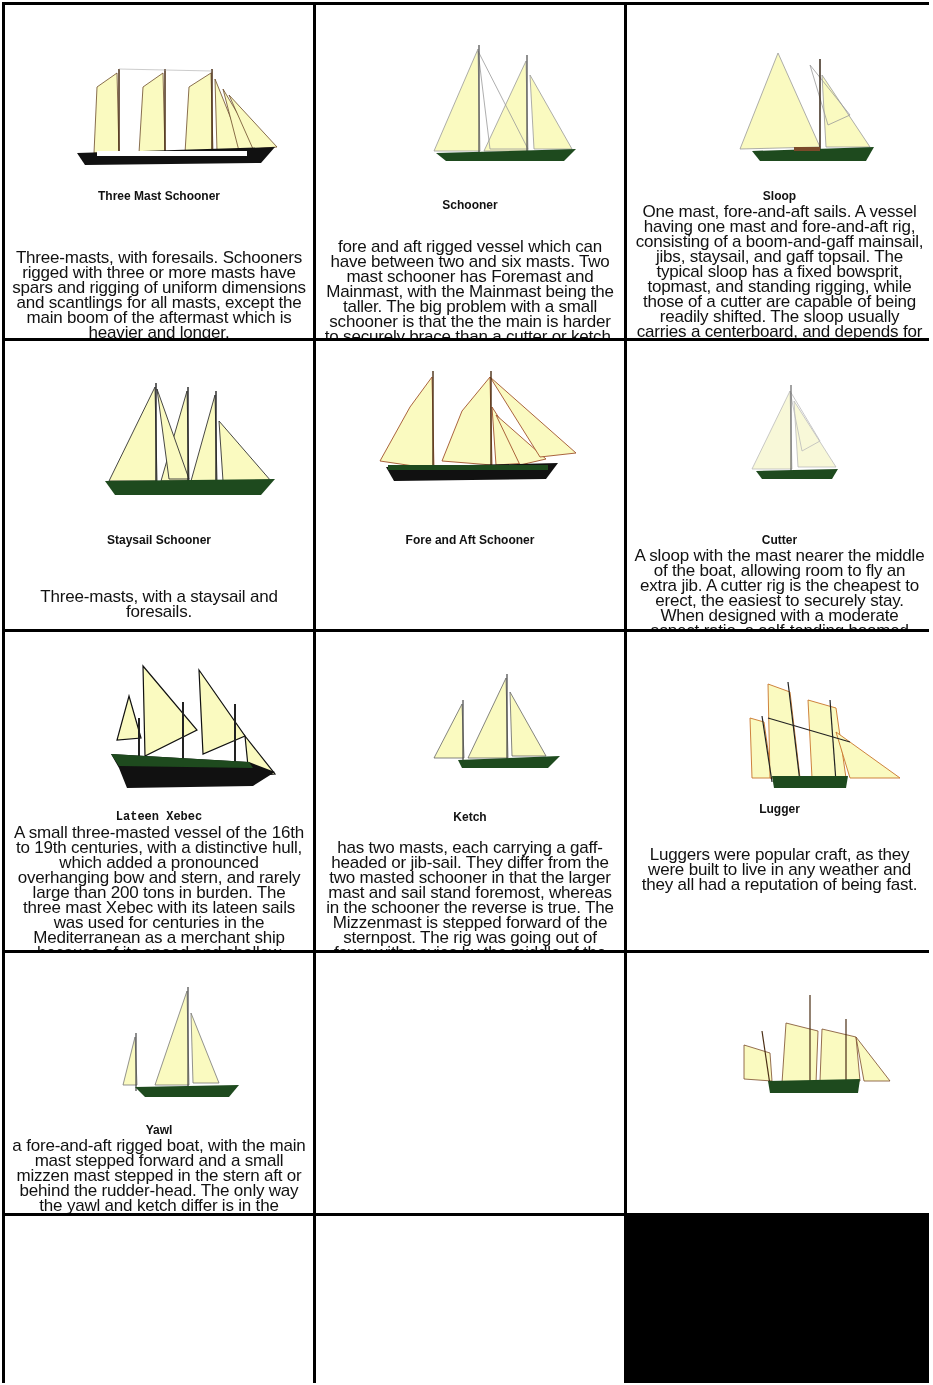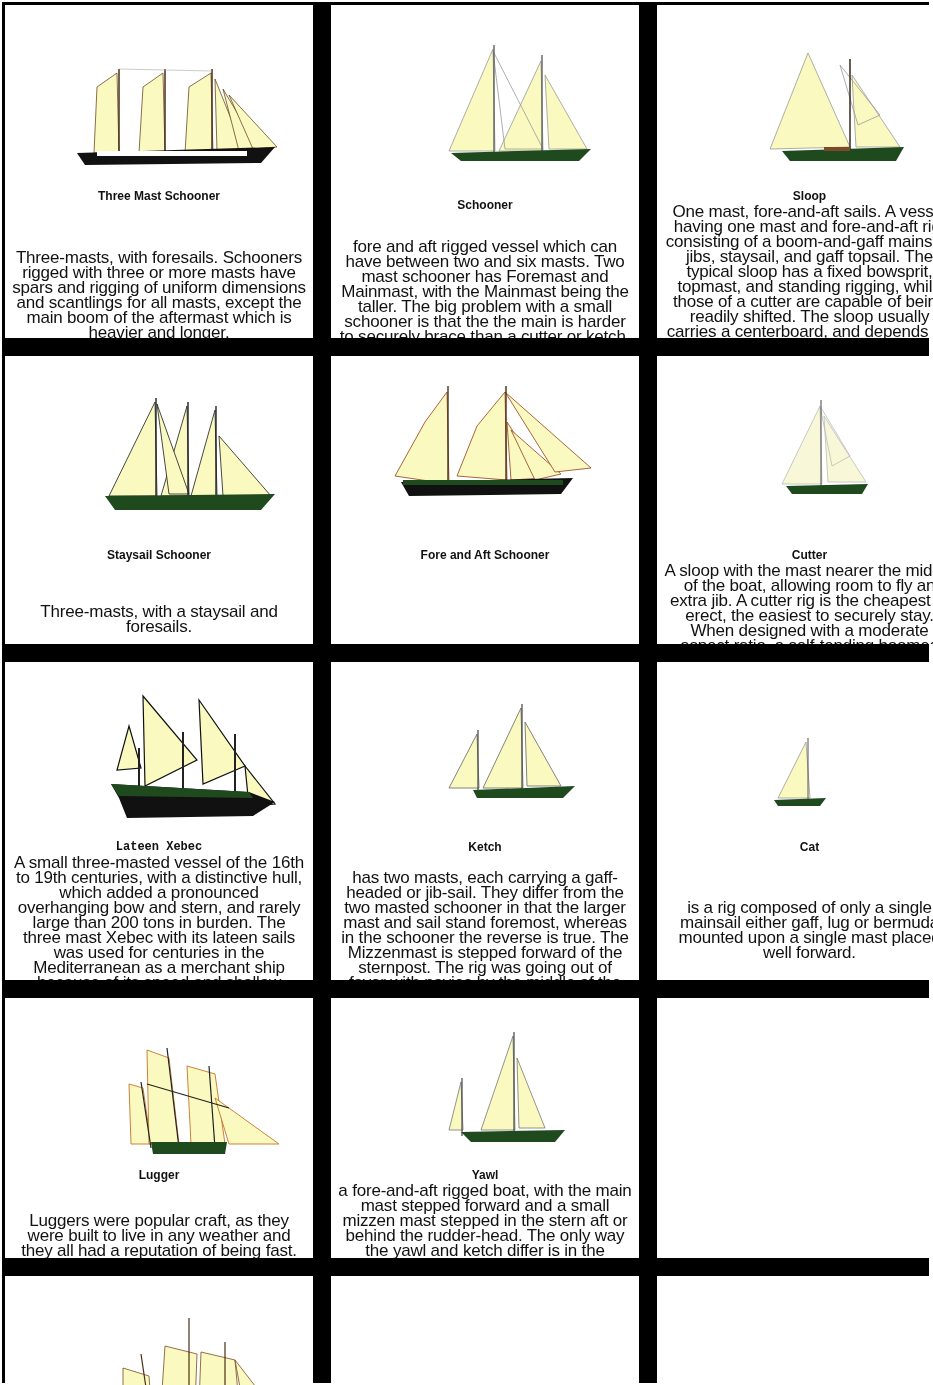--- a/index.html
+++ b/index.html
@@ -4,21 +4,21 @@
   <style>
     html, body { margin: 0; padding: 0; background: #ffffff; }
     body { width: 933px; height: 1385px; overflow: hidden; font-family: "Liberation Sans", sans-serif; color: #111; }
     .grid {
       position: absolute; left: 2px; top: 2px;
       width: 927px; height: 1381px;
       border: 3px solid #000; box-sizing: border-box;
       display: grid;
       grid-template-columns: 308px 308px 305px;
       grid-template-rows: 333px 288px 318px 260px 176px;
-      background: #000; gap: 18px;
+      background: #000; gap: 3px;
     }
     .cell {
       background: #fff; position: relative;
       display: flex; flex-direction: column; align-items: center;
       text-align: center; overflow: hidden;
     }
     .ship { width: 240px; height: 140px; margin-top: 20px; flex: none; }
     .title { font-weight: bold; font-size: 12px; margin-top: 24px; line-height: 15px; }
     .desc { font-size: 17px; line-height: 15px; padding: 0 7px; letter-spacing: -0.2px; text-align: center; }
     .c-tms .title { margin-top: 24px; }
@@ -188,29 +188,20 @@
       <g stroke="#444" stroke-width="1.2">
         <line x1="113" y1="48" x2="113" y2="112"></line>
           <line x1="157" y1="22" x2="157" y2="112"></line>
       </g>
       <path d="M108,108 L210,104 L198,116 L112,116 Z" fill="#1e4a1e"></path>
     </svg>
     <div class="title">Ketch</div>
     <div class="desc">has two masts, each carrying a gaff-headed or jib-sail. They differ from the two masted schooner in that the larger mast and sail stand foremost, whereas in the schooner the reverse is true. The Mizzenmast is stepped forward of the sternpost. The rig was going out of favor with navies by the middle of the eighteenth century.</div>
   </div>
 
-  <div class="cell c-cat">
-    <svg class="ship" viewBox="0 0 240 140">
-      <polygon points="88,116 116,60 120,116" fill="#fafac0" stroke="#999" stroke-width="0.8"></polygon>
-      <line x1="118" y1="56" x2="118" y2="120" stroke="#555" stroke-width="1"></line>
-      <path d="M84,118 L136,116 L130,124 L88,124 Z" fill="#1e4a1e"></path>
-    </svg>
-    <div class="title">Cat</div>
-    <div class="desc">is a rig composed of only a single mainsail either gaff, lug or bermuda mounted upon a single mast placed well forward.</div>
-  </div>
 
   <div class="cell c-lug">
     <svg class="ship" viewBox="0 0 240 140">
       <g stroke="#c8742a" stroke-width="0.9" fill="#fafac0">
         <polygon points="90,66 104,70 112,126 92,126"></polygon>
         <polygon points="108,32 130,40 140,126 110,126"></polygon>
         <polygon points="148,48 176,56 186,126 152,126"></polygon>
         <polygon points="176,80 240,126 190,126"></polygon>
       </g>
       <g stroke="#222" stroke-width="1.2">

